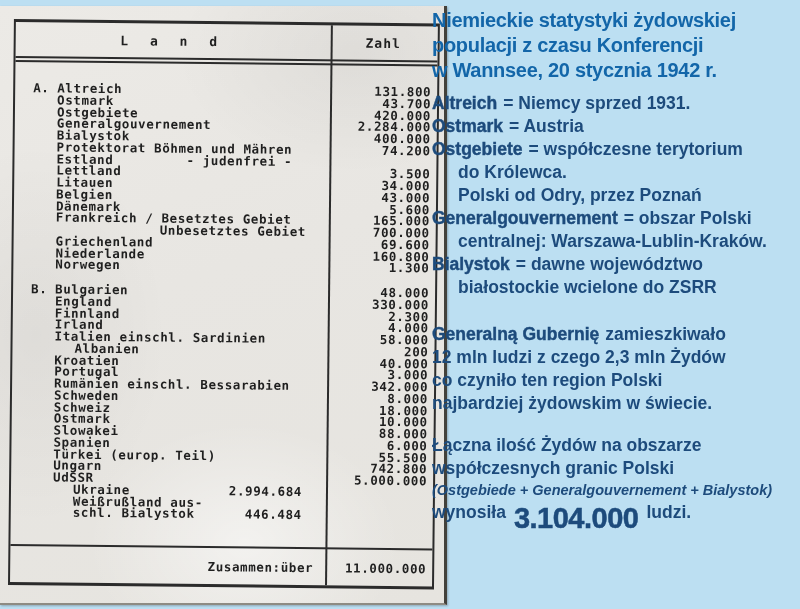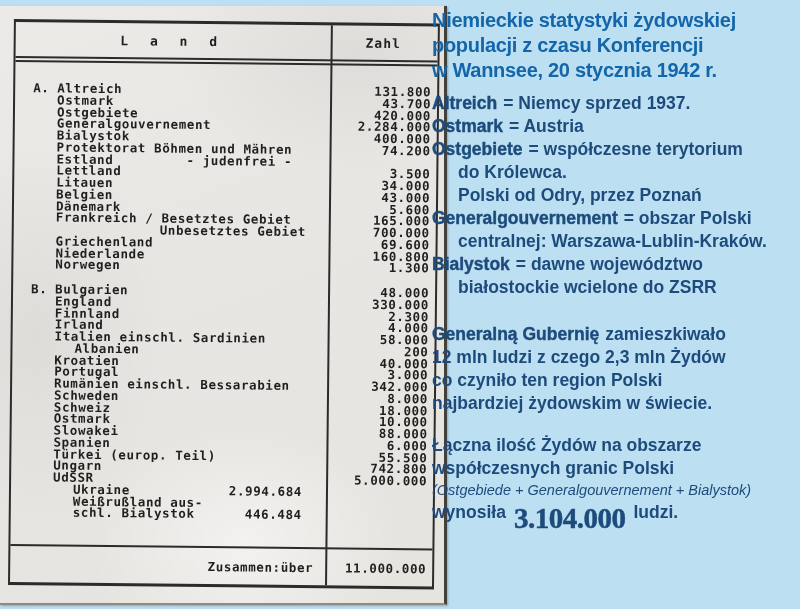--- a/index.html
+++ b/index.html
@@ -58,23 +58,23 @@
   .panel-title{
     color:#1366a9;font-weight:bold;font-size:20px;line-height:25px;
     letter-spacing:-0.3px;white-space:pre-line;margin:0 0 9px 0;
   }
   .def-line{font-size:17.5px;line-height:23px;font-weight:600;white-space:nowrap;}
   .def-line .term{font-weight:800;-webkit-text-stroke:0.4px #1d4b7c;margin-right:6px;}
   .def-line .term:empty{margin-right:0;}
   .def-line.ind{padding-left:26px;}
   .para1{margin-top:24px;}
   .para2{margin-top:19px;}
-  .italic-line{font-size:14.5px;line-height:20px;font-style:italic;font-weight:400;white-space:nowrap;}
+  .italic-line{font-size:14.5px;line-height:20px;font-style:italic;font-weight:700;white-space:nowrap;}
   .final-line{font-size:17.5px;font-weight:600;margin-top:2px;display:flex;align-items:flex-start;white-space:nowrap;}
-  .big-number{font-size:29px;font-weight:800;letter-spacing:-0.5px;margin:0 8px;font-family:Liberation Serif, serif;-webkit-text-stroke:0.5px #1d4b7c;}
+  .big-number{font-size:29px;font-weight:800;letter-spacing:-0.5px;margin:0 8px;-webkit-text-stroke:0.5px #1d4b7c;}
 </style>
 </head>
 <body>
 
 <div id="stage">
 
   <div class="paper">
     <div class="doc-table">
       <div class="col-divider"></div>
 
@@ -467,21 +467,21 @@
   </div>
 
   <div class="panel">
     <h1 class="panel-title">Niemieckie statystyki żydowskiej
 populacji z czasu Konferencji
 w Wannsee, 20 stycznia 1942 r.</h1>
 
     <div>
 
         <div class="def-line">
-          <span class="term">Altreich</span><span>= Niemcy sprzed 1937.</span>
+          <span class="term">Altreich</span><span>= Niemcy sprzed 1931.</span>
         </div>
 
         <div class="def-line">
           <span class="term">Ostmark</span><span>= Austria</span>
         </div>
 
         <div class="def-line">
           <span class="term">Ostgebiete</span><span>= współczesne terytorium</span>
         </div>
 

